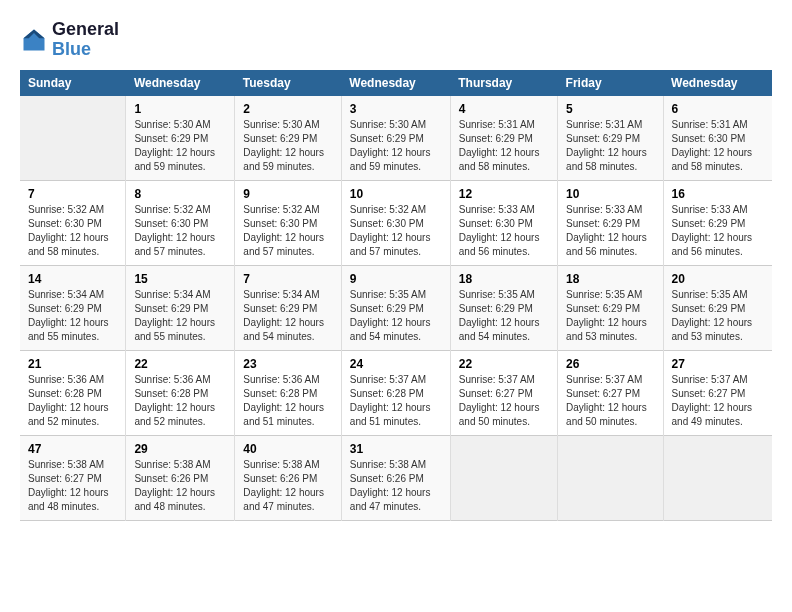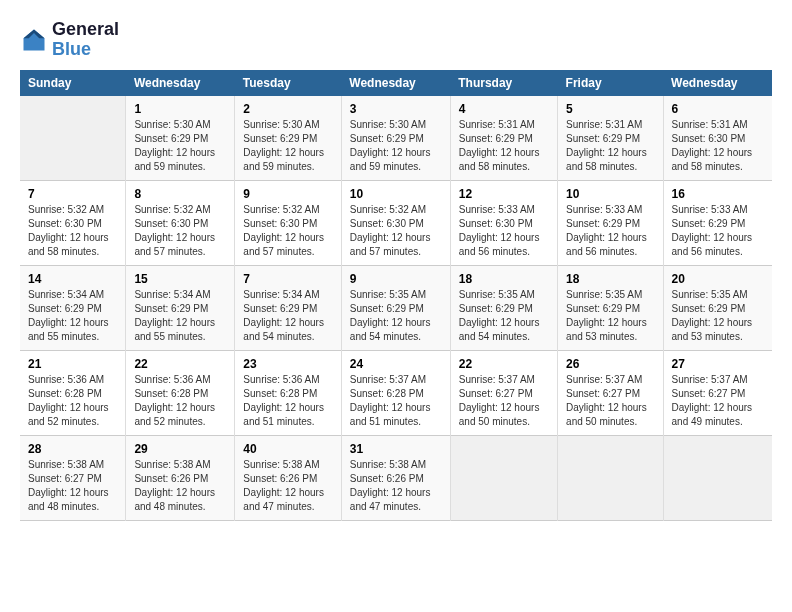--- a/index.html
+++ b/index.html
@@ -310,21 +310,21 @@
         <td>
           <span class="day-num">27</span>
           <div class="cell-content" style="white-space: pre-line;">Sunrise: 5:37 AM
 Sunset: 6:27 PM
 Daylight: 12 hours
 and 49 minutes.</div>
         </td>
       </tr>
       <tr>
         <td>
-          <span class="day-num">28</span>
+          <span class="day-num">47</span>
           <div class="cell-content" style="white-space: pre-line;">Sunrise: 5:38 AM
 Sunset: 6:27 PM
 Daylight: 12 hours
 and 48 minutes.</div>
         </td>
         <td>
           <span class="day-num">29</span>
           <div class="cell-content" style="white-space: pre-line;">Sunrise: 5:38 AM
 Sunset: 6:26 PM
 Daylight: 12 hours

